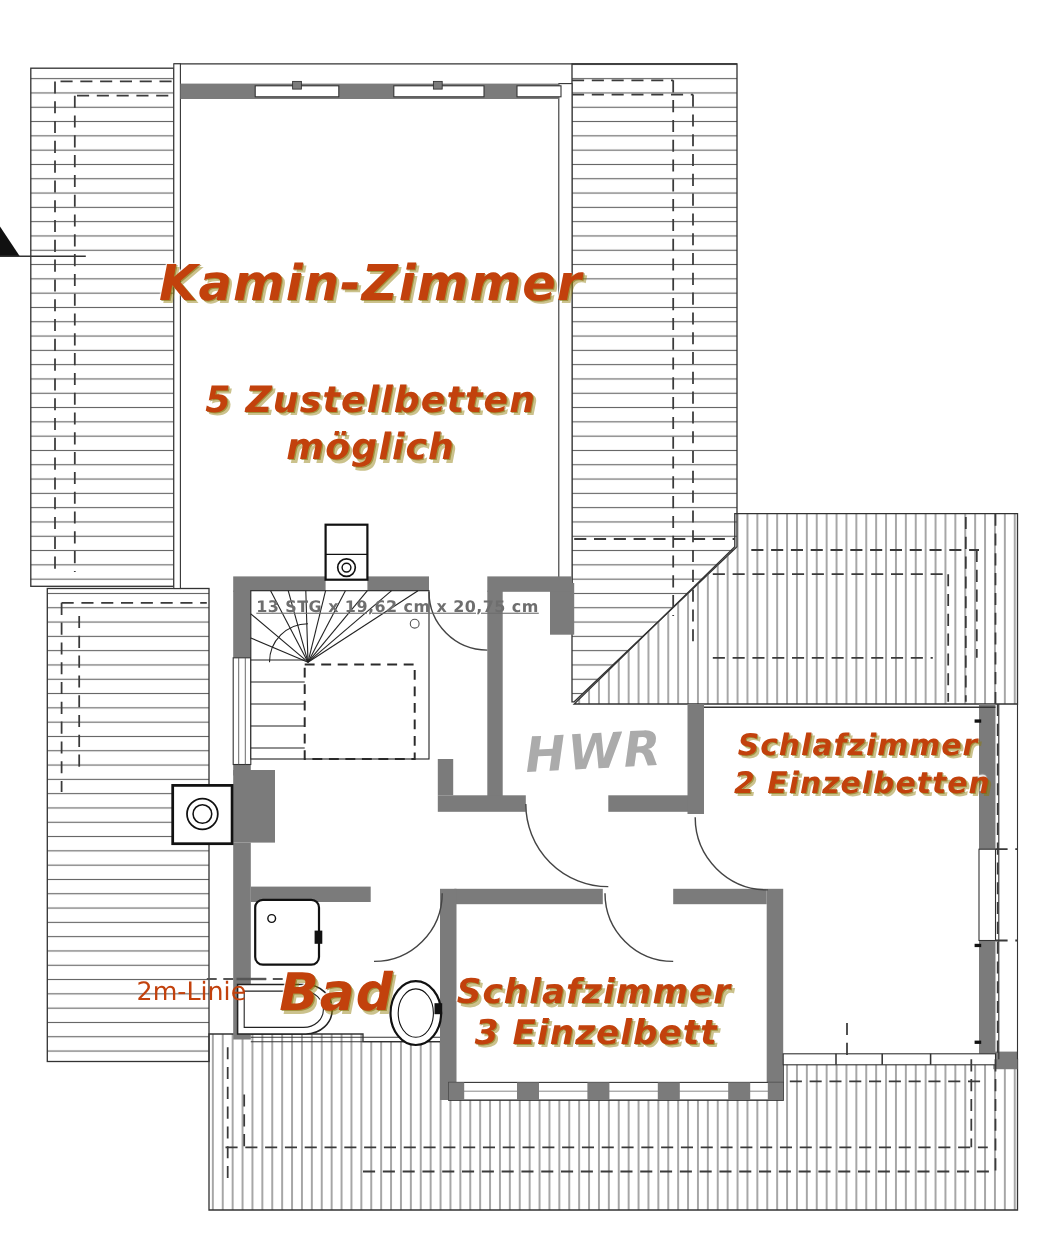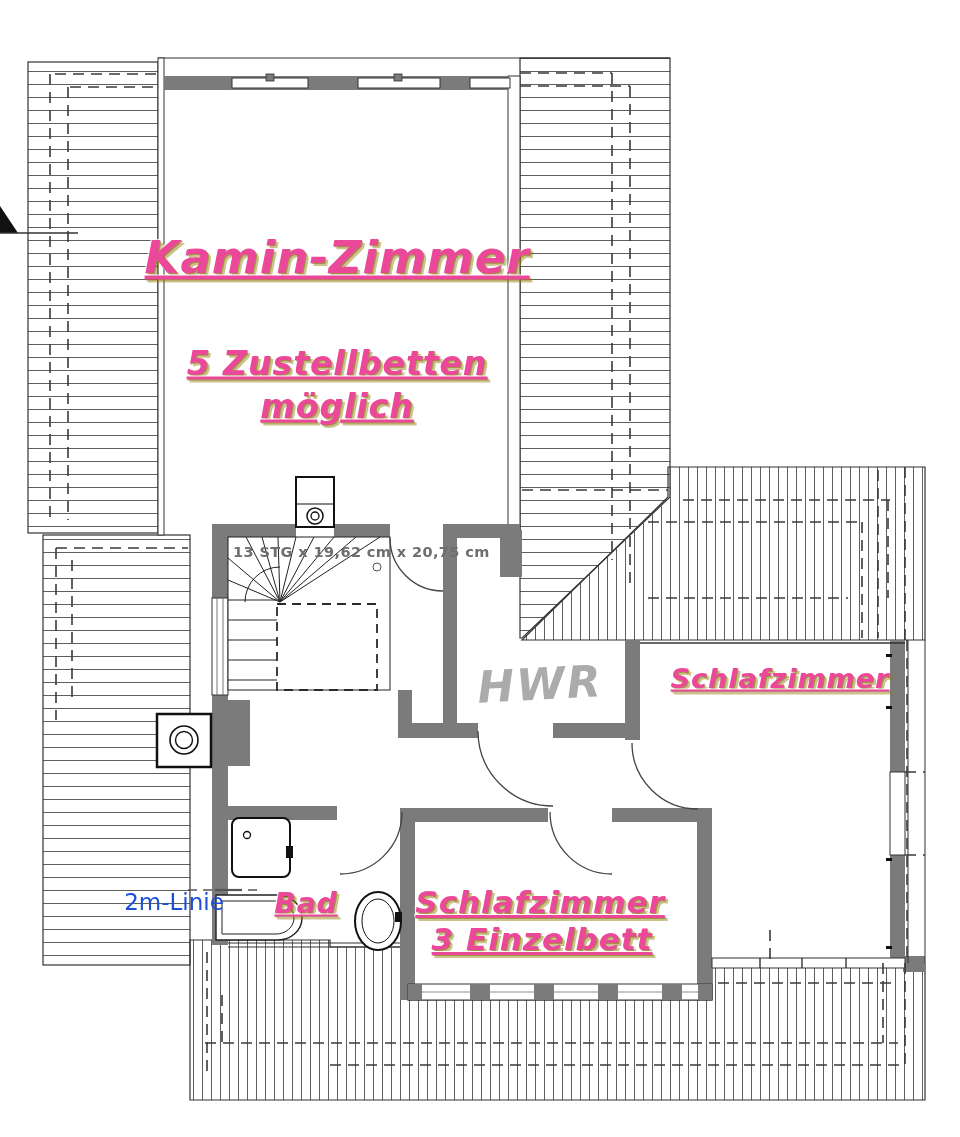--- a/index.html
+++ b/index.html
@@ -1,27 +1,27 @@
 <!DOCTYPE html>
 <html><head>
 <meta charset="utf-8">
 <style>
   html,body{margin:0;padding:0;background:#fff;}
   #stage{position:relative;width:960px;height:1137px;background:#fff;overflow:hidden;
          font-family:"DejaVu Sans",sans-serif;}
   #plan-svg{position:absolute;left:0;top:0;}
   .lbl{position:absolute;transform:translate(-50%,-50%);white-space:nowrap;pointer-events:none;}
-  .yellow{color:#ec4899;font-style:italic;font-weight:bold;
+  .yellow{color:#c2410c;font-style:italic;font-weight:bold;
           text-shadow:3px 3px 0 rgba(140,120,0,.45),1px 1px 0 rgba(120,100,0,.55),-1px -1px 1px rgba(255,255,255,.9);
-          letter-spacing:1px;text-decoration:underline;}
+          letter-spacing:1px;}
   .graylbl{color:#ababab;font-style:italic;font-weight:bold;letter-spacing:2px;}
-  .note{color:#6e6e6e;font-weight:bold;transform:none;letter-spacing:.4px;}
+  .note{color:#6e6e6e;font-weight:bold;transform:none;letter-spacing:.4px;text-decoration:underline;}
   .t45{font-size:45px;} .t33{font-size:33px;} .t31{font-size:31px;}
-  .t40{font-size:28px;} .t27{font-size:27px;} .t44{font-size:44px;}
-  .t23{font-size:23px;color:#1d4ed8;font-weight:normal;font-style:normal;letter-spacing:0;}
+  .t40{font-size:47px;} .t27{font-size:27px;} .t44{font-size:44px;}
+  .t23{font-size:23px;color:#c2410c;font-weight:normal;font-style:normal;letter-spacing:0;}
   .t14{font-size:14.5px;}
 </style>
 </head>
 <body>
 
 <div id="stage">
 
 <svg id="plan-svg" width="960" height="1137" viewBox="0 0 960 1137">
   <defs>
     <pattern id="pHH" width="10" height="13" patternUnits="userSpaceOnUse">
@@ -215,20 +215,21 @@
 
 <div class="lbl yellow t45" style="left:337px;top:257px;">Kamin-Zimmer</div>
 <div class="lbl yellow t33" style="left:337px;top:363px;">5 Zustellbetten</div>
 <div class="lbl yellow t33" style="left:337px;top:406px;">möglich</div>
 
 <div class="lbl note t14" style="left:233px;top:544px;transform:none;">13 STG x 19,62 cm x 20,75 cm</div>
 
 <div class="lbl graylbl t44" style="left:540px;top:684px;transform:translate(-50%,-50%) rotate(-3deg);">HWR</div>
 
 <div class="lbl yellow t27" style="left:780px;top:678px;">Schlafzimmer</div>
+<div class="lbl yellow t27" style="left:784px;top:712px;">2 Einzelbetten</div>
 
 <div class="lbl yellow t40" style="left:306px;top:903px;">Bad</div>
 
 <div class="lbl yellow t31" style="left:540px;top:902px;">Schlafzimmer</div>
 <div class="lbl yellow t31" style="left:542px;top:939px;">3 Einzelbett</div>
 
 <div class="lbl t23" style="left:174px;top:902px;">2m-Linie</div>
 
 </div>
 

